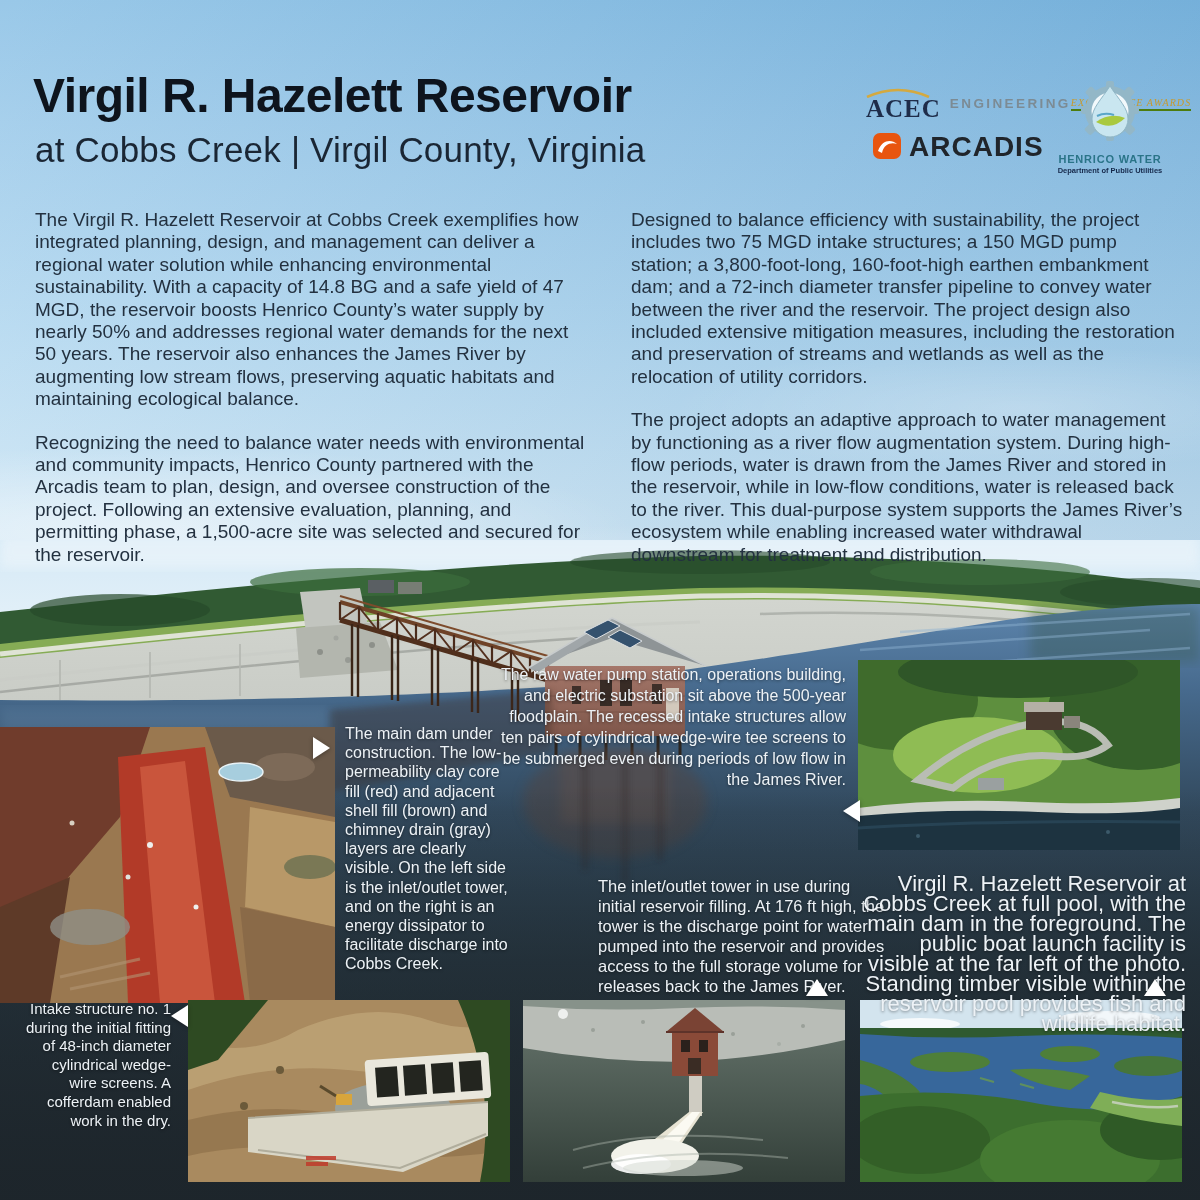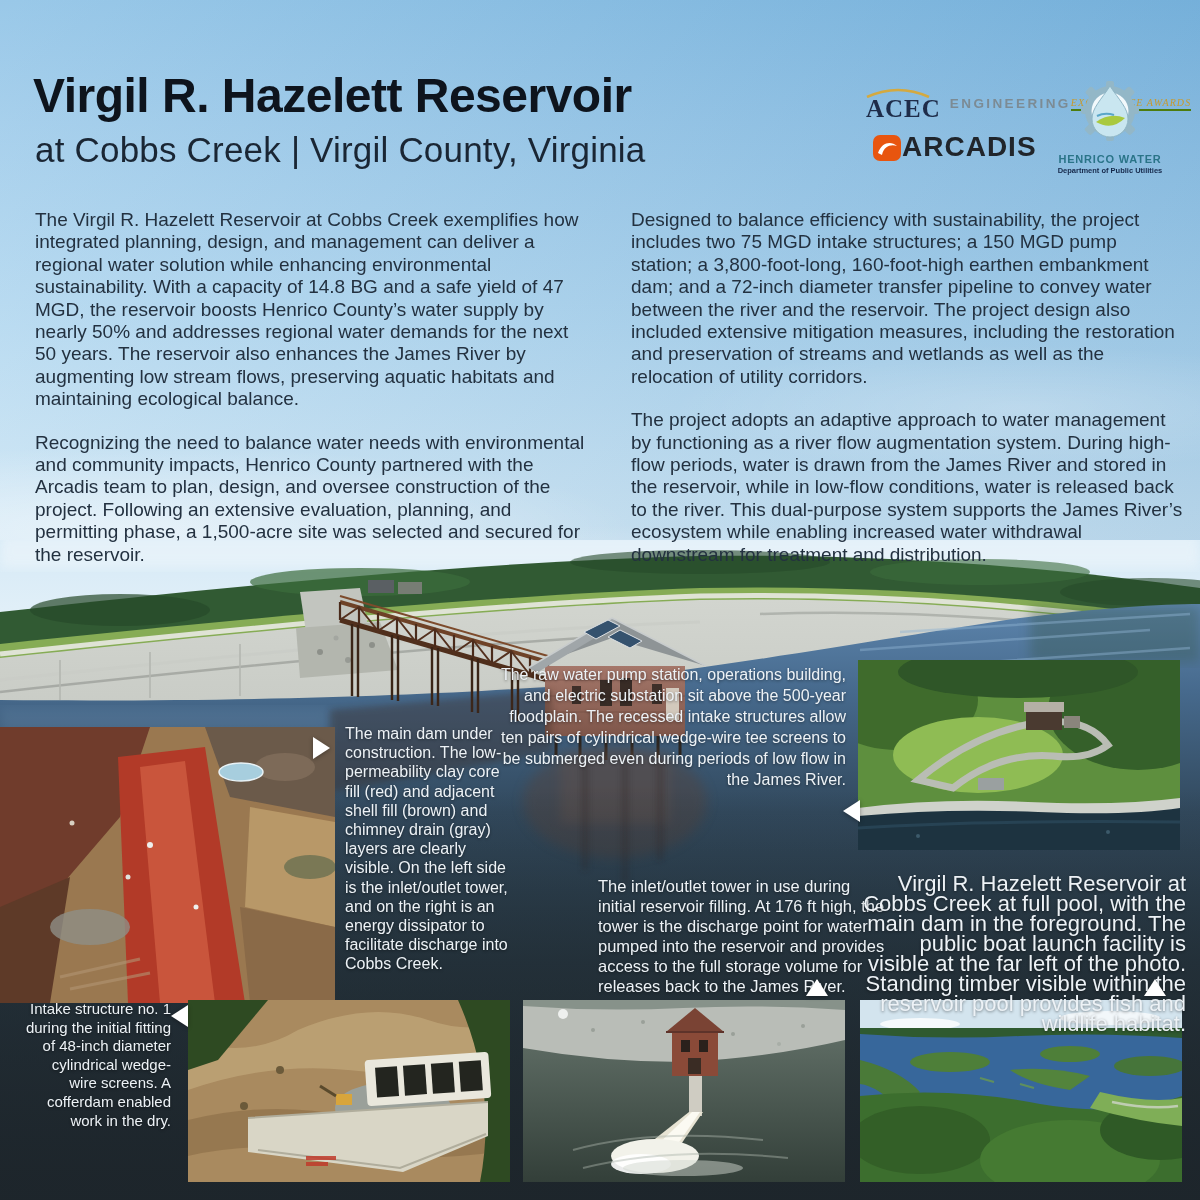--- a/index.html
+++ b/index.html
@@ -28,21 +28,21 @@
     font-size:35px;font-weight:400;letter-spacing:.2px;color:#1a2634;
   }
   
   .logo-acec{position:absolute;left:866px;top:88px;display:flex;align-items:flex-start;gap:9px;}
   .acec-left{position:relative;padding-top:7px;}
   .acec-arc{position:absolute;left:-2px;top:0;}
   .acec-name{font-family:"Liberation Serif",serif;font-weight:bold;font-size:25px;color:#1e2c49;letter-spacing:1px;text-align:right;}
   .acec-right{display:flex;flex-direction:row;padding-top:8px;}
   .acec-eng{font-size:13.5px;letter-spacing:2.4px;color:#7c8b94;font-weight:600;}
   .acec-awd{font-family:"Liberation Serif",serif;font-style:italic;font-size:10px;letter-spacing:1.1px;color:#c79a2e;border-bottom:2px solid #4d7c0f;padding-bottom:1px;margin-top:1px;width:max-content;}
-  .logo-arcadis{position:absolute;left:872px;top:131px;display:flex;align-items:flex-end;}
+  .logo-arcadis{position:absolute;left:872px;top:131px;display:flex;align-items:flex-start;gap:7px;}
   .arcadis-name{font-size:28px;font-weight:bold;letter-spacing:1px;color:#20252b;}
   .logo-henrico{position:absolute;left:1048px;top:80px;width:124px;text-align:center;}
   .henrico-l1{display:block;font-size:11px;font-weight:bold;letter-spacing:.8px;color:#2a7488;margin-top:3px;}
   .henrico-l2{display:block;font-size:7.5px;font-weight:bold;color:#15284a;margin-top:1px;}
   
   .col{position:absolute;top:209px;font-size:19px;line-height:22.4px;color:#233140;}
   .col p{margin:0 0 21px 0;}
   .col-left{left:35px;width:558px;}
   .col-right{left:631px;width:552px;}
   

